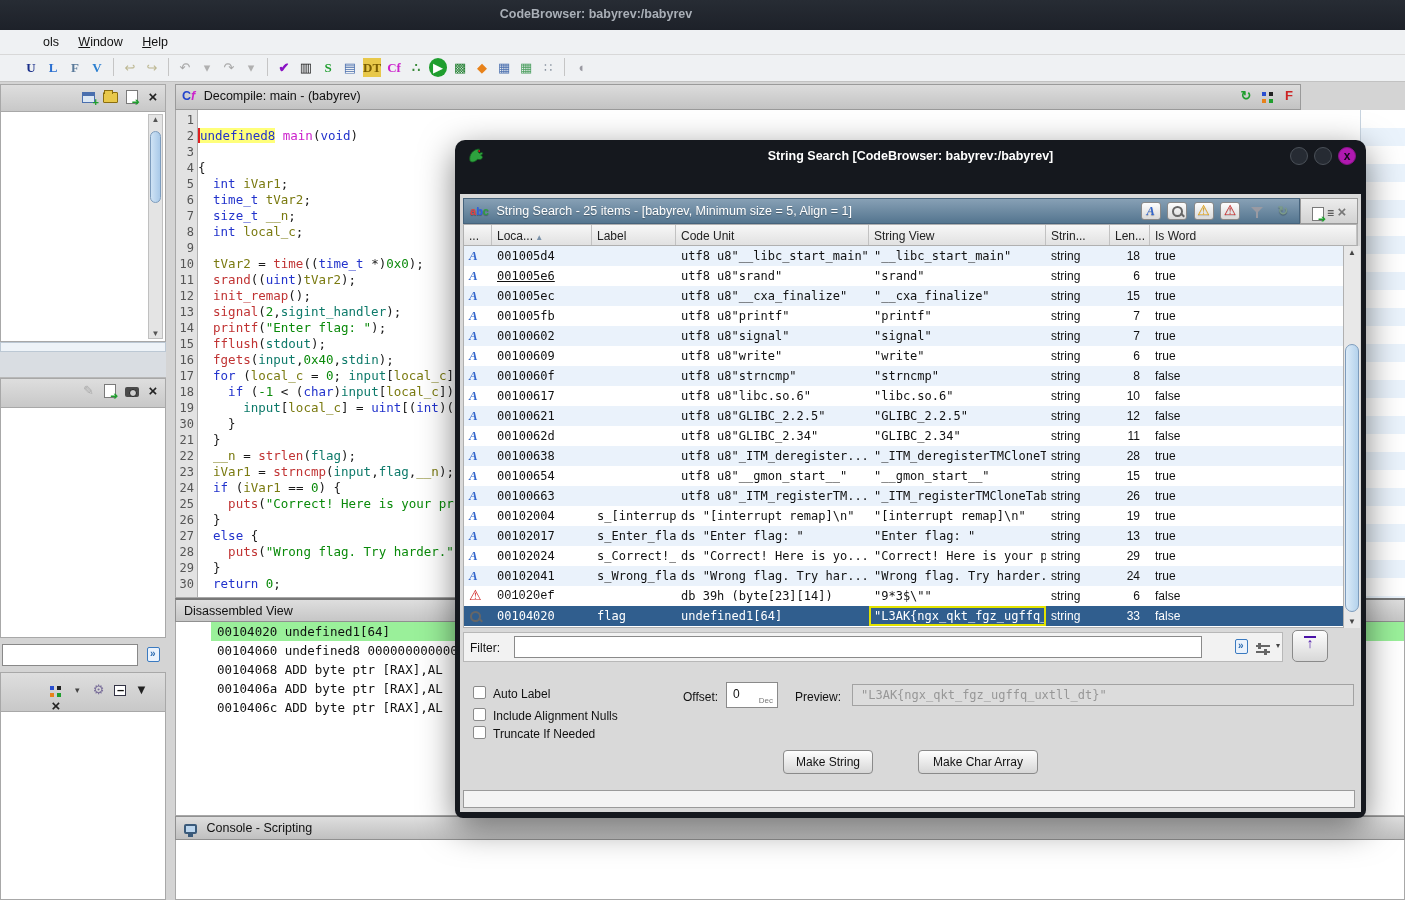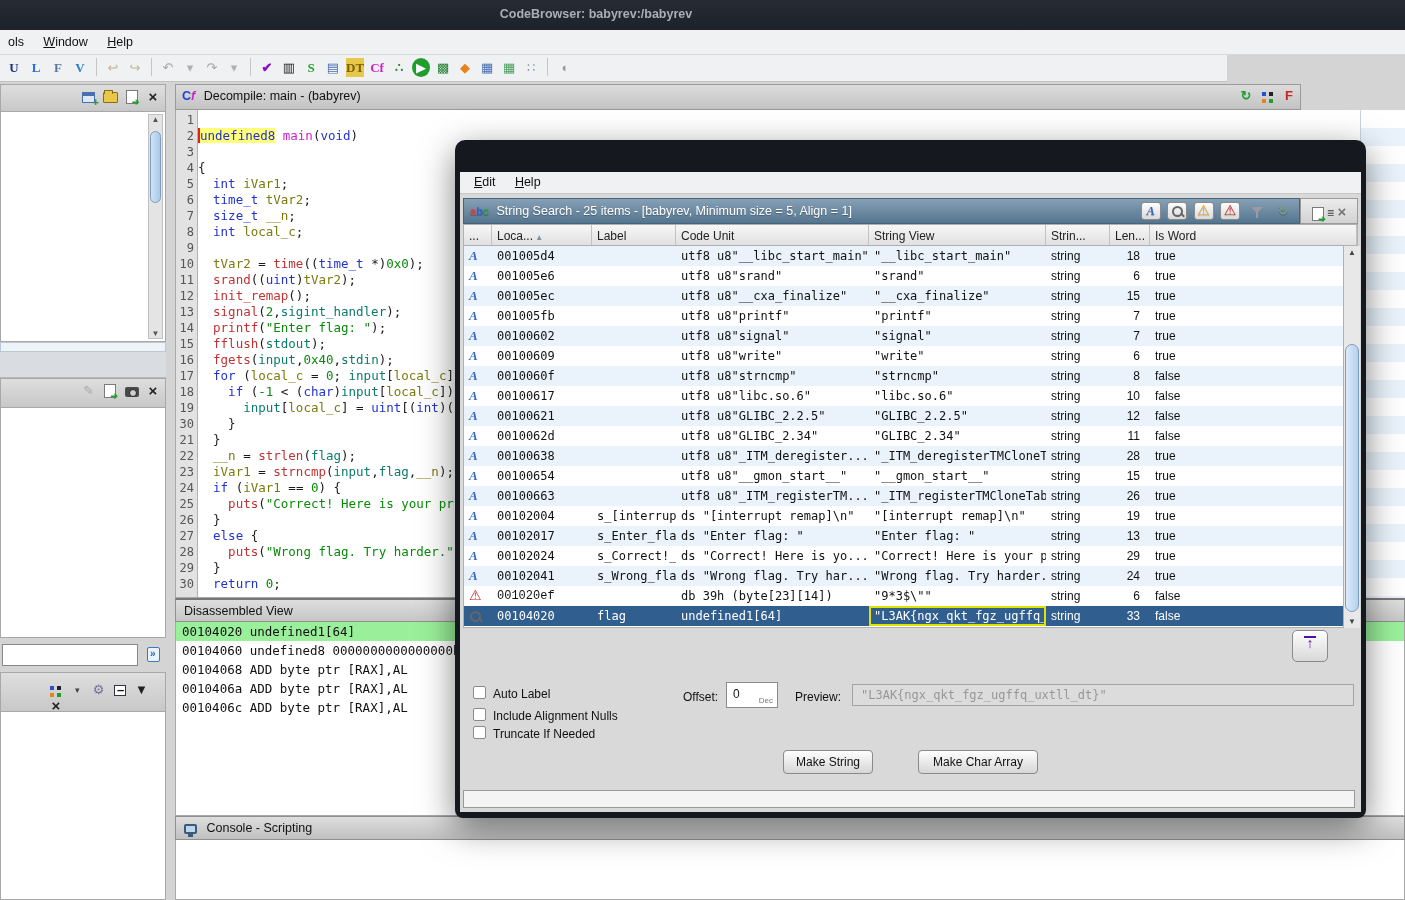--- a/index.html
+++ b/index.html
@@ -1,30 +1,30 @@
 <!DOCTYPE html>
 <html><head>
 <meta charset="utf-8">
 <style>
   * { margin:0; padding:0; box-sizing:border-box; }
   html,body { width:1405px; height:900px; overflow:hidden; background:#d4d4d4;
     font-family:"Liberation Sans", sans-serif; font-size:12px; color:#111; }
-  .abs { position:absolute; }
+  .abs { position:absolute;padding-left:35px; }
 
   
   #titlebar { left:0; top:0; width:1405px; height:30px;
     background:linear-gradient(#272c34,#1d2129); }
   #titlebar .wtitle { position:absolute; left:596px; top:7px; transform:translateX(-50%);
     color:#a9afb7; font-weight:bold; font-size:12.5px; }
   #menubar { left:0; top:30px; width:1405px; height:25px; background:#eff1f3;
     border-bottom:1px solid #d8d8d8; }
   .menuitem { display:inline-block; padding:5px 8px 0 8px; font-size:12.5px; }
   .mkey { text-decoration:underline; }
-  #maintoolbar { left:0; top:55px; width:1227px; height:27px; background:#eff1f3;
-    border-bottom:1px solid #c2c2c2; padding-top:3px; padding-left:3px; white-space:nowrap; }
+  #maintoolbar { left:0; top:55px; width:1405px; height:27px; background:#eff1f3;
+    border-bottom:1px solid #c2c2c2; padding-top:3px; padding-left:20px; white-space:nowrap; }
   .tbi { display:inline-block; min-width:18px; height:19px; text-align:center;
     font-size:13px; line-height:19px; vertical-align:top; margin:0 2px; }
   .tbi.bold { font-weight:bold; font-family:"Liberation Serif",serif; }
   .tbsep { display:inline-block; width:1px; height:18px; background:#c5c5c5; margin:0 5px; vertical-align:top; }
   .round { border-radius:50%; }
 
   
   .phead { background:linear-gradient(#dedede,#c8c8c8); border:1px solid #a8a8a8;
     font-size:12.5px; }
   .phead .picons { position:absolute; right:3px; top:3px; }
@@ -310,23 +310,31 @@
     <div class="disrow">0010406c ADD byte ptr [RAX],AL</div>
   </div>
 
 <div class="abs" id="consoleh">
   <span class="ic-monitor"></span>
   <span style="margin-left:6px;margin-top:20px;">Console - Scripting</span>
 </div>
 <div class="abs" id="consoleb"></div>
 
 <div class="abs" id="dialog">
-  <div id="dlgmenu">
-    <span class="menuitem" style="padding-top:0;"><span class="mkey">E</span><span>dit</span></span>
-    <span class="menuitem" style="padding-top:0;"><span class="mkey">H</span><span>elp</span></span>
+  <div id="dlgtitle">
+    <span class="dragonwrap">
+      <svg width="19" height="19" viewBox="0 0 19 19">
+          <path d="M3 15 C1.5 9 6 3 12.5 3 C10.5 5.2 10.7 6.4 12.7 7.2 C15.8 5.2 17 8.2 13.7 9.2 C17 10.4 15.6 14.6 10.4 13.4 C7.4 16.4 4.4 16.6 3 15 Z" fill="#2ea23e" stroke="#135a1e" stroke-width="0.8"></path>
+          <circle cx="12.2" cy="5" r="0.9" fill="#d02020"></circle>
+        </svg>
+    </span>
+    <span class="dtext">String Search [CodeBrowser: babyrev:/babyrev]</span>
+    <span class="circbtn" id="circ1"></span>
+    <span class="circbtn" id="circ2"></span>
+    <span class="circbtn" id="circ3">x</span>
   </div>
   <div id="dlgbody">
     <div id="ssheader">
       <span class="abcicon"><b style="color:#e04040;">a</b><b style="color:#3060e0;">b</b><b style="color:#30a040;">c</b></span>
       <span style="margin-left:4px;">String Search - 25 items - [babyrev, Minimum size = 5, Align = 1]</span>
       <span class="hicons">
         <span class="hdricon"><i style="color:#3366cc;font-family:'Liberation Serif',serif;font-weight:bold;">A</i></span>
         <span class="hdricon"><span class="ic-mag"></span></span>
         <span class="hdricon"><span class="ic-warn" style="color:#e8a000;">⚠</span></span>
         <span class="hdricon"><span class="ic-warn" style="color:#cc1515;">⚠</span></span>
@@ -355,21 +363,21 @@
           <div class="tc mono" style="width: 100px;">001005d4</div>
           <div class="tc mono" style="width: 84px;"></div>
           <div class="tc mono" style="width: 193px;">utf8 u8"__libc_start_main"</div>
           <div class="tc mono" style="width: 177px;">"__libc_start_main"</div>
           <div class="tc " style="width: 64px;">string</div>
           <div class="tc num" style="width: 40px;">18</div>
           <div class="tc " style="width: 178px; flex: 1 1 0%;">true</div>
         </div>
         <div class="trow">
           <div class="tc " style="width: 28px;"><span class="aicon">A</span></div>
-          <div class="tc mono" style="width: 100px;">001005e6</div>
+          <div class="tc mono" style="width: 100px; text-decoration: underline;">001005e6</div>
           <div class="tc mono" style="width: 84px;"></div>
           <div class="tc mono" style="width: 193px;">utf8 u8"srand"</div>
           <div class="tc mono" style="width: 177px;">"srand"</div>
           <div class="tc " style="width: 64px;">string</div>
           <div class="tc num" style="width: 40px;">6</div>
           <div class="tc " style="width: 178px; flex: 1 1 0%;">true</div>
         </div>
         <div class="trow alt">
           <div class="tc " style="width: 28px;"><span class="aicon">A</span></div>
           <div class="tc mono" style="width: 100px;">001005ec</div>
@@ -539,20 +547,27 @@
           <div class="tc " style="width: 64px;">string</div>
           <div class="tc num" style="width: 40px;">33</div>
           <div class="tc " style="width: 178px; flex: 1 1 0%;">false</div>
         </div>
       </div>
     <div id="tscroll">
       <div class="up">▲</div>
       <div class="thumb"></div>
       <div class="dn">▼</div>
     </div>
+    <div id="filterbar">
+      <span class="flabel">Filter:</span>
+      <input id="filterinput" value="" style="">
+      <span style="position:absolute;right:34px;top:6px;"><span class="ic-bluepage"></span></span>
+      <span style="position:absolute;right:12px;top:8px;"><span class="ic-sliders"></span></span>
+      <span style="position:absolute;right:2px;top:8px;font-size:8px;color:#444;">▾</span>
+    </div>
     <div id="topbtn">
         <span class="bar"></span>
         <span class="arr">↑</span>
       </div>
 
     <span class="cb" style="left:13px;top:492px;"></span>
     <span class="cblabel" style="left:33px;top:493px;">Auto Label</span>
     <span class="cblabel" id="offsetlbl">Offset:</span>
     <span id="offsetbox"><span>0</span><span class="dec">Dec</span></span>
     <span class="cblabel" id="previewlbl">Preview:</span>

